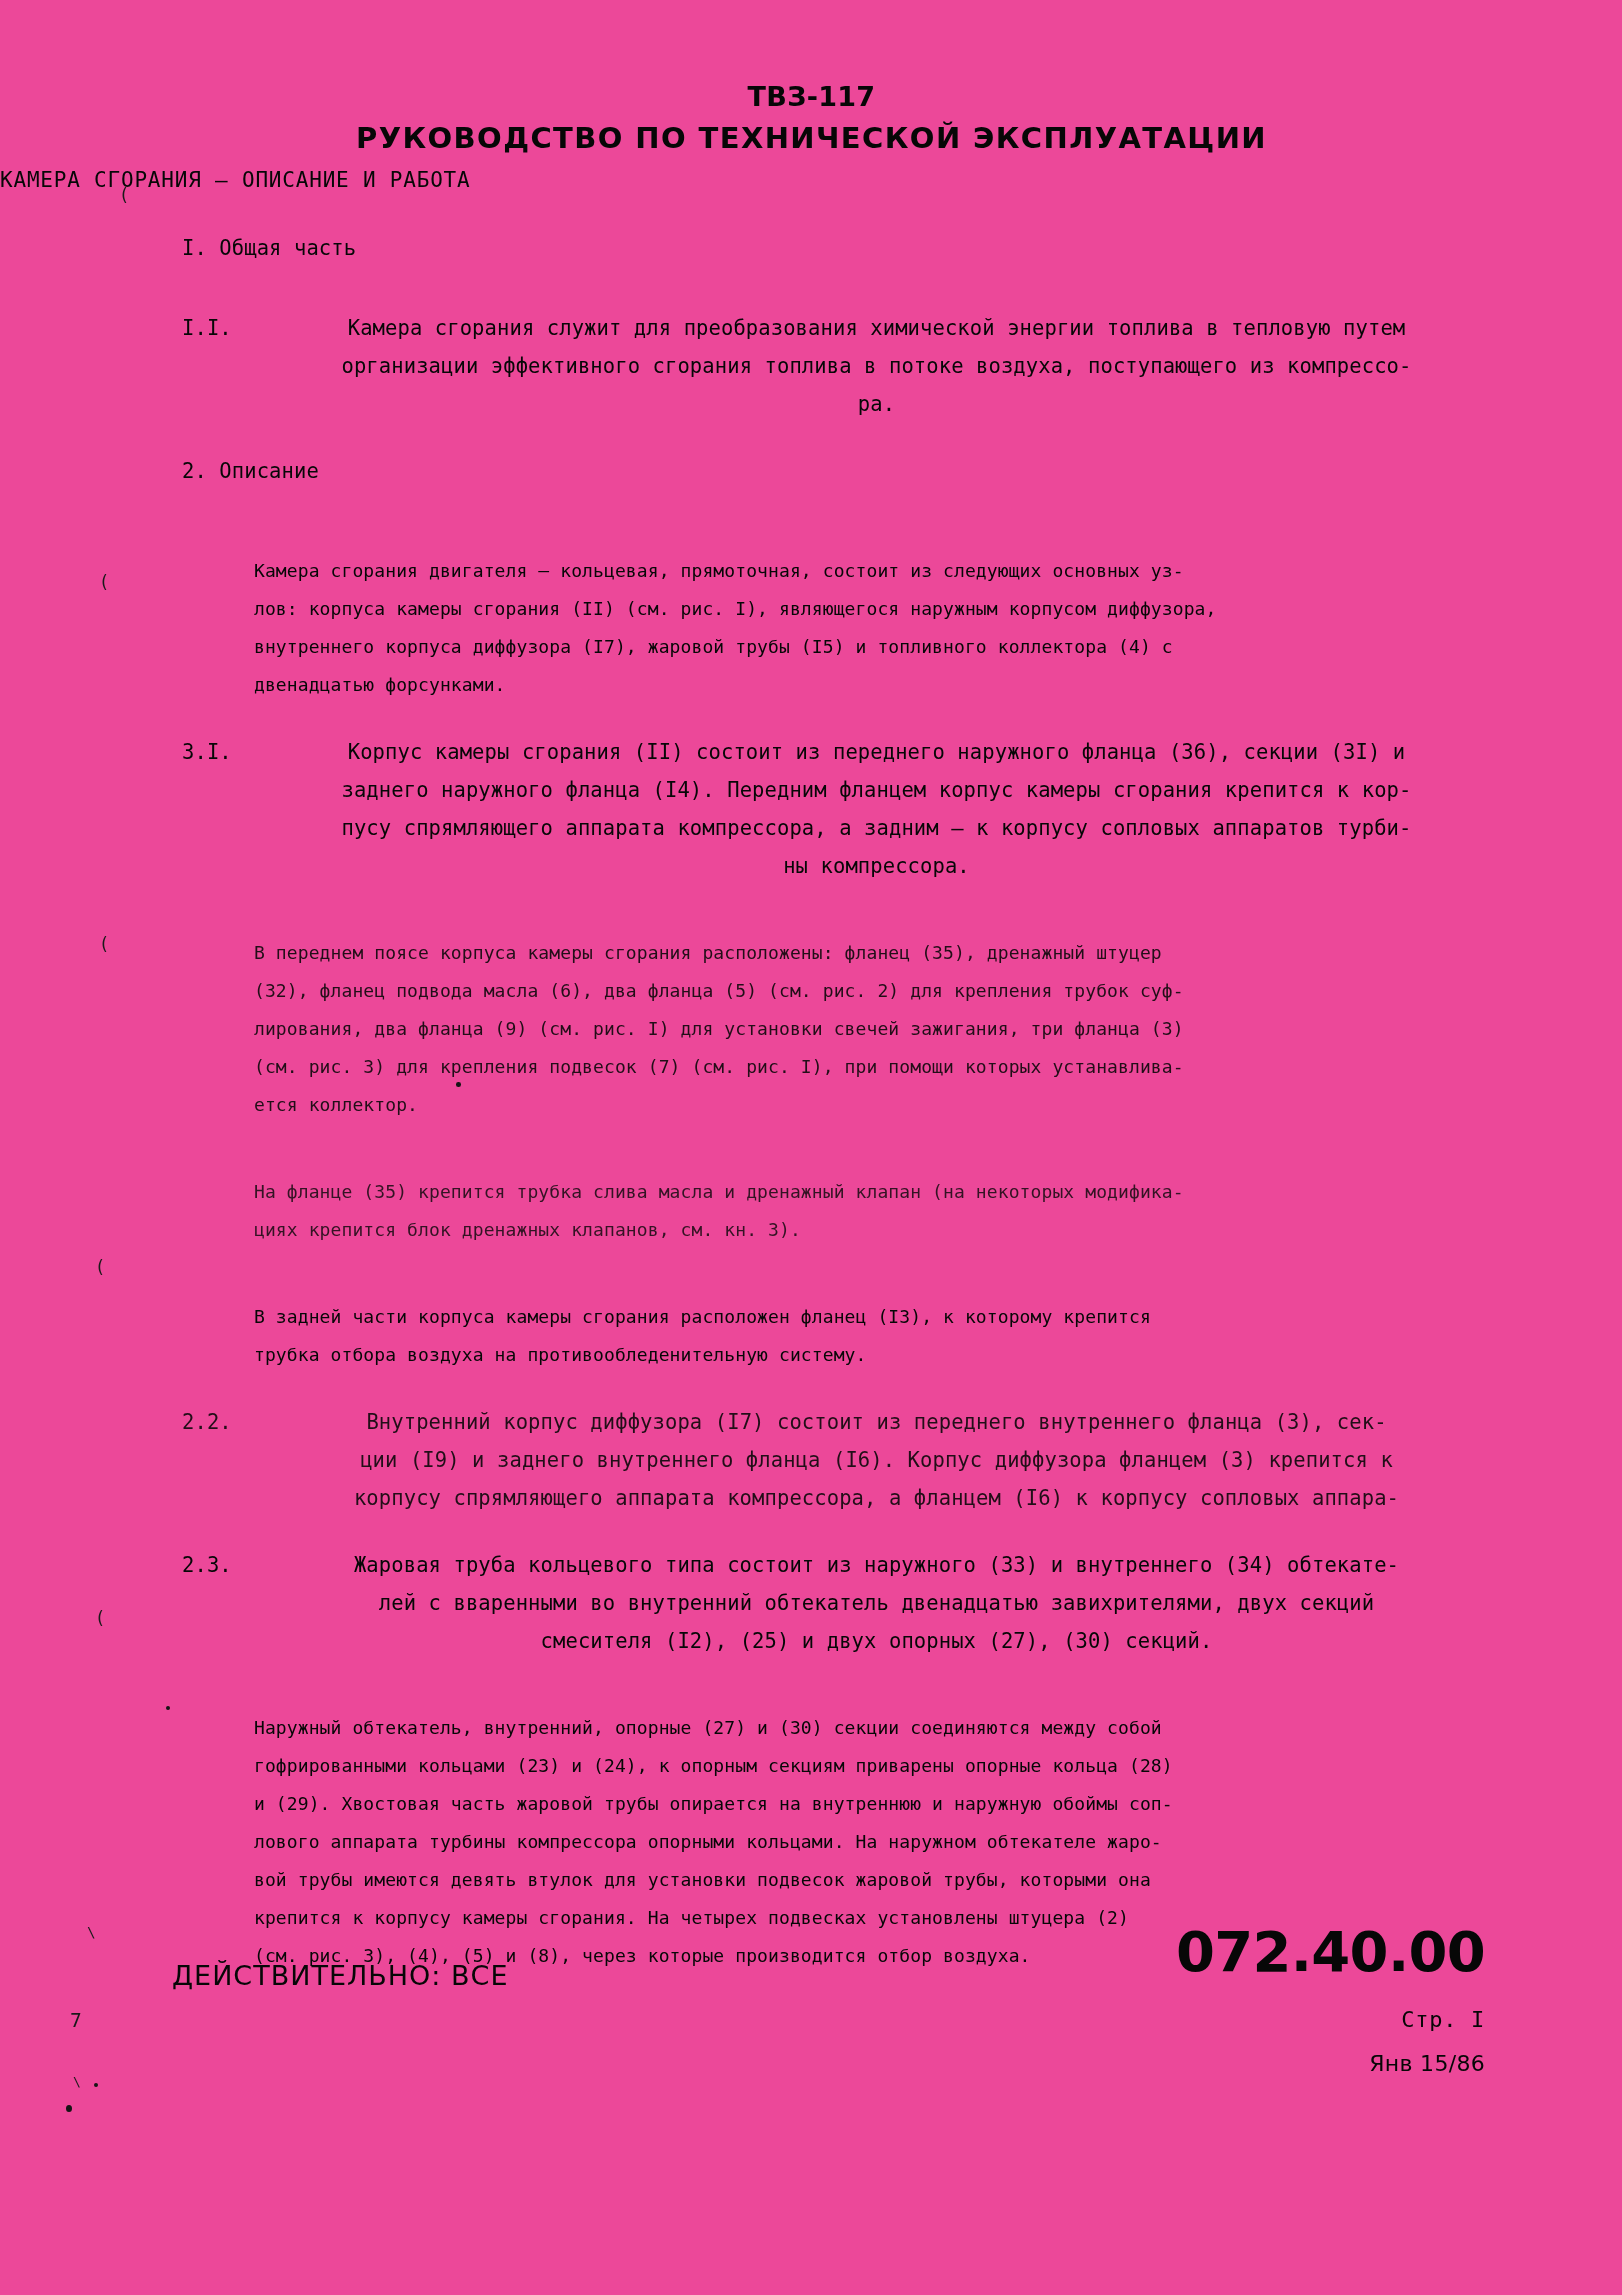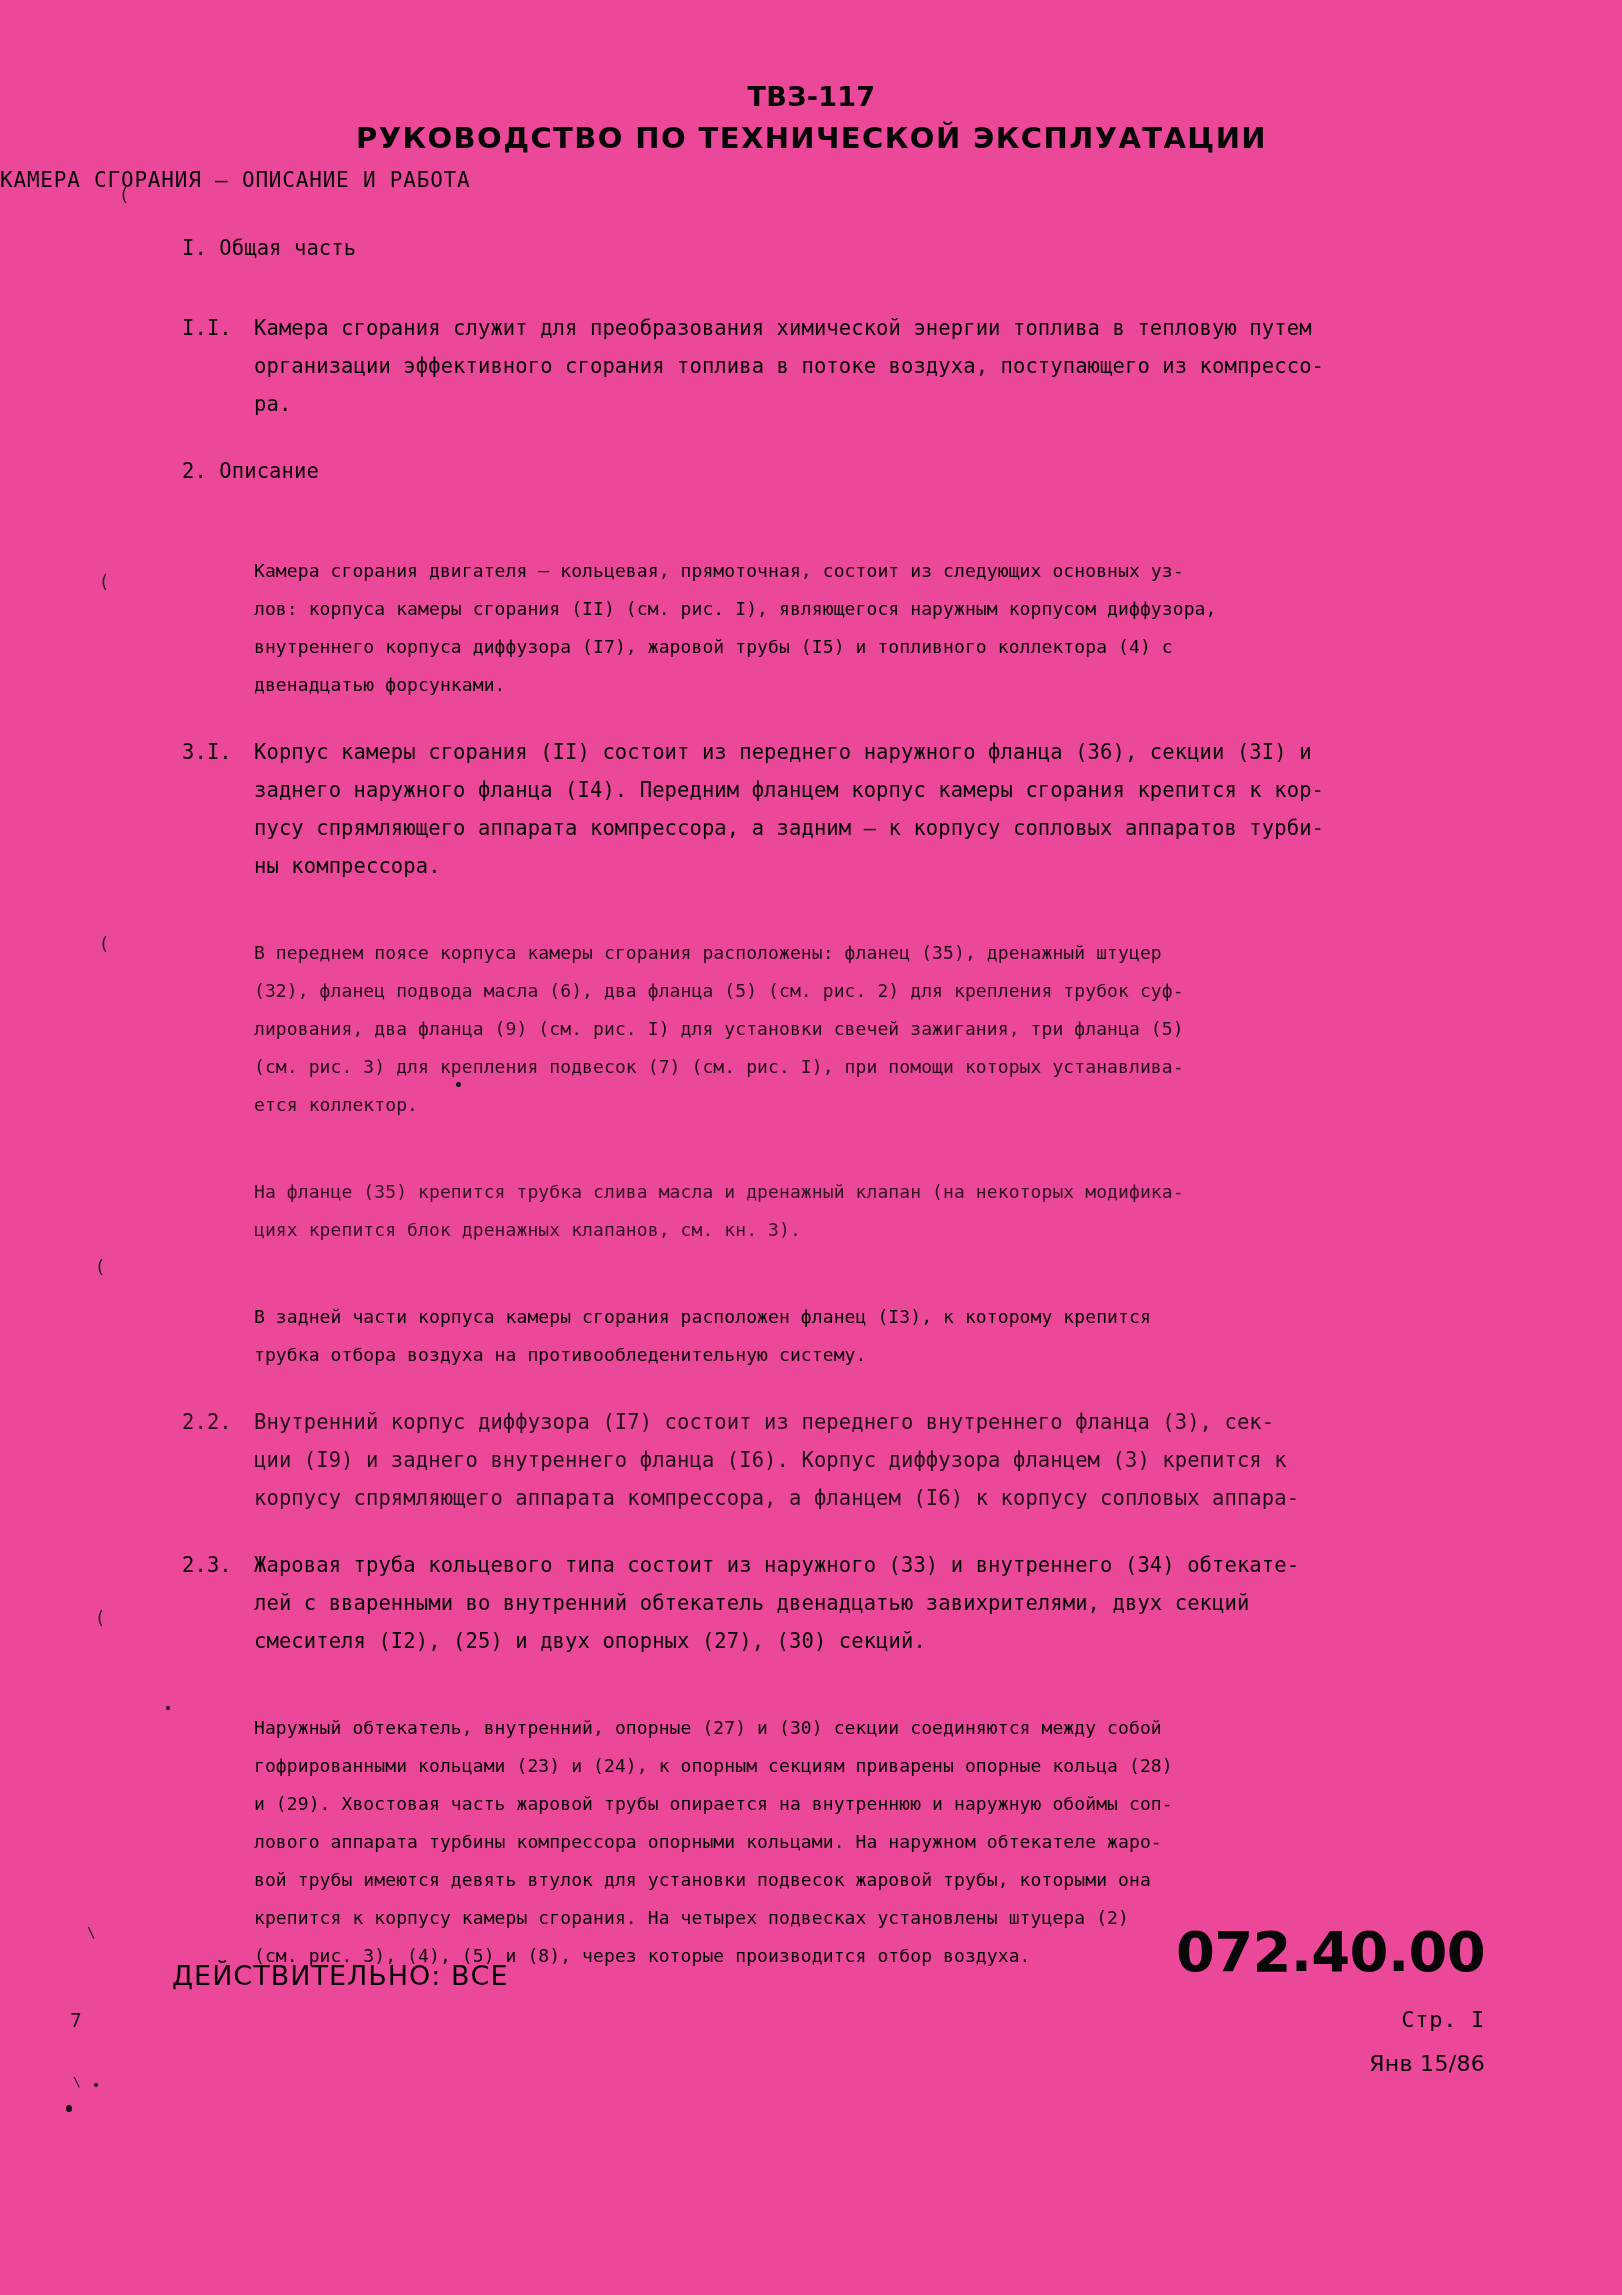--- a/index.html
+++ b/index.html
@@ -82,21 +82,21 @@
   .para .ln { display: block; white-space: pre; }
 
   .item {
     position: relative;
     margin-left: 254px;
     margin-right: 124px;
     font-size: 20.5px;
     line-height: 38px;
     letter-spacing: 0.1px;
   }
-  .item .ln { display: block; white-space: pre; }
+  .item .ln { display: block; white-space: pre; text-align: center; }
   .item .lbl {
     position: absolute;
     left: -72px;
     top: 0;
     white-space: pre;
   }
   .gap-m { height: 29px; }
   .gap-l { height: 42px; }
 
   
@@ -198,21 +198,21 @@
       <span class="ln">заднего наружного фланца (I4). Передним фланцем корпус камеры сгорания крепится к кор-</span>
       <span class="ln">пусу спрямляющего аппарата компрессора, а задним – к корпусу сопловых аппаратов турби-</span>
       <span class="ln">ны компрессора.</span>
     </div>
 
     <div class="gap-m"></div>
 
     <div class="para faded2">
       <span class="ln">В переднем поясе корпуса камеры сгорания расположены: фланец (35), дренажный штуцер</span>
       <span class="ln">(32), фланец подвода масла (6), два фланца (5) (см. рис. 2) для крепления трубок суф-</span>
-      <span class="ln">лирования, два фланца (9) (см. рис. I) для установки свечей зажигания, три фланца (5)</span>
+      <span class="ln">лирования, два фланца (9) (см. рис. I) для установки свечей зажигания, три фланца (3)</span>
       <span class="ln">(см. рис. 3) для крепления подвесок (7) (см. рис. I), при помощи которых устанавлива-</span>
       <span class="ln">ется коллектор.</span>
     </div>
 
     <div class="gap-m"></div>
 
     <div class="para faded">
       <span class="ln">На фланце (35) крепится трубка слива масла и дренажный клапан (на некоторых модифика-</span>
       <span class="ln">циях крепится блок дренажных клапанов, см. кн. 3).</span>
     </div>

